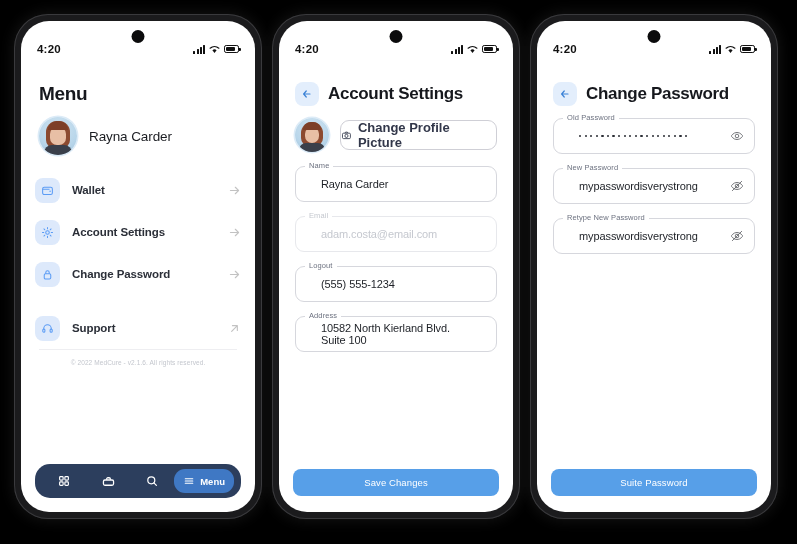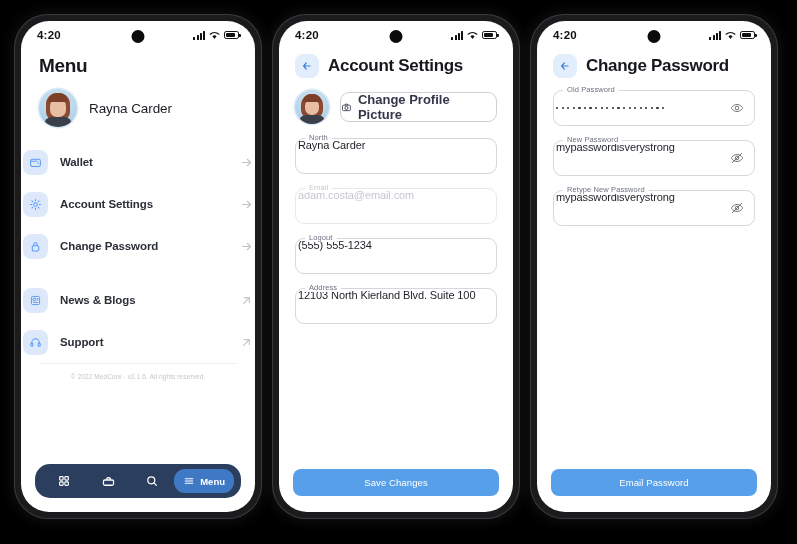--- a/index.html
+++ b/index.html
@@ -22,21 +22,21 @@
   .phone.p3{left:530px;}
   .screen{
     position:relative;width:100%;height:100%;
     background:#fff;border-radius:28px;overflow:hidden;
     display:flex;flex-direction:column;
   }
 
   
   .statusbar{
     height:28px;flex:0 0 28px;display:flex;align-items:center;
-    justify-content:space-between;padding:0 16px;position:relative;
+    justify-content:space-between;padding:14px 16px;position:relative;
   }
   .clock{font-size:11.5px;font-weight:700;color:#111;letter-spacing:.2px;}
   .notch{
     position:absolute;left:50%;top:9px;transform:translateX(-50%);
     width:13px;height:13px;border-radius:50%;background:#0b0b0c;
   }
   .sysicons{display:flex;align-items:center;gap:4px;}
   .bars{display:flex;align-items:flex-end;gap:1.2px;height:9px;}
   .bars i{display:block;width:2px;background:#111;border-radius:.5px;}
   .bars i:nth-child(1){height:3px;}
@@ -76,21 +76,21 @@
   .avatar .fringe{position:absolute;left:8px;top:4px;width:18px;height:8px;border-radius:9px 9px 0 0;background:#7d3f28;}
   .avatar .body{position:absolute;left:4px;bottom:-5px;width:26px;height:14px;border-radius:8px;background:#3a3f4a;}
   .avatar.lg{width:38px;height:38px;flex:0 0 38px;}
   .avatar.lg .hair{left:7px;top:4px;width:24px;height:27px;}
   .avatar.lg .face{left:11px;top:10px;width:16px;height:18px;}
   .avatar.lg .fringe{left:9px;top:4px;width:20px;height:9px;}
   .avatar.lg .body{left:5px;bottom:-6px;width:28px;height:16px;}
   .pname{font-size:13.5px;font-weight:500;color:#1b1d22;letter-spacing:-.1px;}
 
   
-  .menulist{padding:0 2px;}
+  .menulist{padding:0 14px;}
   .mrow{
     display:flex;align-items:center;gap:12px;padding:8.5px 0;cursor:pointer;
   }
   .micon{
     width:25px;height:25px;flex:0 0 25px;border-radius:8px;background:#dde9fb;
     display:flex;align-items:center;justify-content:center;
   }
   .mlabel{flex:1;font-size:11.5px;font-weight:600;color:#2b2f38;letter-spacing:-.1px;}
   .marrow{width:13px;height:13px;flex:0 0 13px;opacity:.32;}
   .mgap{height:12px;}
@@ -122,22 +122,22 @@
   .pp-row{display:flex;align-items:center;gap:11px;padding:0 0 14px;}
   .ppbtn{
     flex:1;height:28px;border:1px solid #cfcfd6;border-radius:9px;
     display:flex;align-items:center;justify-content:center;gap:6px;cursor:pointer;
     background:#fff;
   }
   .ppbtn span{font-size:13px;font-weight:600;color:#32374a;}
 
   .field{
     position:relative;border:1px solid #d6d7dd;border-radius:9px;
-    height:36px;margin-bottom:14px;display:flex;
-    padding:0 2px;box-sizing:border-box;background:#fff;
+    height:36px;margin-bottom:14px;display:flex;align-items:center;
+    padding:0 25px;box-sizing:border-box;background:#fff;
   }
   .field .flab{
     position:absolute;top:-6px;left:9px;background:#fff;padding:0 4px;
     font-size:7.5px;color:#6d7280;letter-spacing:.1px;
   }
   .field .fval{font-size:11px;color:#1d2026;letter-spacing:-.1px;}
   .field.disabled{border-color:#e7e8ec;}
   .field.disabled .flab{color:#c5c8cf;}
   .field.disabled .fval{color:#c5c8cf;}
 
@@ -230,33 +230,20 @@
           </div>
           <div class="mlabel">Change Password</div>
           <svg class="marrow" viewBox="0 0 16 16" fill="none" stroke="#444" stroke-width="1.4">
             <path d="M3 8h10M9 4l4 4-4 4" stroke-linecap="round" stroke-linejoin="round"></path>
           </svg>
         </div>
 
         <div class="mgap"></div>
 
 
-        <div class="mrow">
-          <div class="micon">
-            <svg width="13" height="13" viewBox="0 0 16 16" fill="none" stroke="#5b9cf5" stroke-width="1.2">
-              <rect x="3" y="3" width="10" height="10" rx="1.4"></rect>
-                <rect x="5" y="5.2" width="3" height="3" rx=".5"></rect>
-              <path d="M9.4 5.6h2.1M9.4 7.4h2.1M5 10.4h6.5"></path>
-            </svg>
-          </div>
-          <div class="mlabel">News &amp; Blogs</div>
-          <svg class="marrow" viewBox="0 0 16 16" fill="none" stroke="#444" stroke-width="1.4">
-            <path d="M4.5 11.5L11.5 4.5M5.5 4.5h6v6" stroke-linecap="round" stroke-linejoin="round"></path>
-          </svg>
-        </div>
 
         <div class="mrow">
           <div class="micon">
             <svg width="13" height="13" viewBox="0 0 16 16" fill="none" stroke="#5b9cf5" stroke-width="1.3">
               <path d="M3.4 9.5V8a4.6 4.6 0 0 1 9.2 0v1.5"></path>
               <rect x="2.2" y="8.6" width="2.6" height="4" rx="1.2"></rect>
                 <rect x="11.2" y="8.6" width="2.6" height="4" rx="1.2"></rect>
             </svg>
           </div>
           <div class="mlabel">Support</div>
@@ -346,37 +333,37 @@
             <svg width="11" height="11" viewBox="0 0 16 16" fill="none" stroke="#32374a" stroke-width="1.25">
               <rect x="2.2" y="4.6" width="11.6" height="8" rx="1.6"></rect>
                 <circle cx="8" cy="8.6" r="2.3"></circle>
                 <path d="M5.8 4.4l.9-1.4h2.6l.9 1.4"></path>
             </svg>
             <span>Change Profile Picture</span>
           </div>
         </div>
 
         <div class="field">
-          <div class="flab">North</div>
+          <div class="flab">Name</div>
           <div class="fval">Rayna Carder</div>
         </div>
 
         <div class="field disabled">
           <div class="flab">Email</div>
           <div class="fval">adam.costa@email.com</div>
         </div>
 
         <div class="field">
           <div class="flab">Logout</div>
           <div class="fval">(555) 555-1234</div>
         </div>
 
         <div class="field">
           <div class="flab">Address</div>
-          <div class="fval">12103 North Kierland Blvd. Suite 100</div>
+          <div class="fval">10582 North Kierland Blvd. Suite 100</div>
         </div>
       </div>
 
       <div class="savewrap">
         <div class="savebtn">
           <span>Save Changes</span>
         </div>
       </div>
 
     </div>
@@ -462,20 +449,20 @@
           <svg class="eye" width="14" height="14" viewBox="0 0 18 18" fill="none" stroke="#2b2e35" stroke-width="1.1">
             <path d="M1.6 9s2.8-4.6 7.4-4.6S16.4 9 16.4 9s-2.8 4.6-7.4 4.6S1.6 9 1.6 9z"></path>
             <circle cx="9" cy="9" r="2.3"></circle>
             <path d="M3 15L15 3" stroke-linecap="round"></path>
           </svg>
         </div>
       </div>
 
       <div class="savewrap">
         <div class="savebtn">
-          <span>Email Password</span>
+          <span>Suite Password</span>
         </div>
       </div>
 
     </div>
   </div>
 
 </div>
 
 </body></html>

